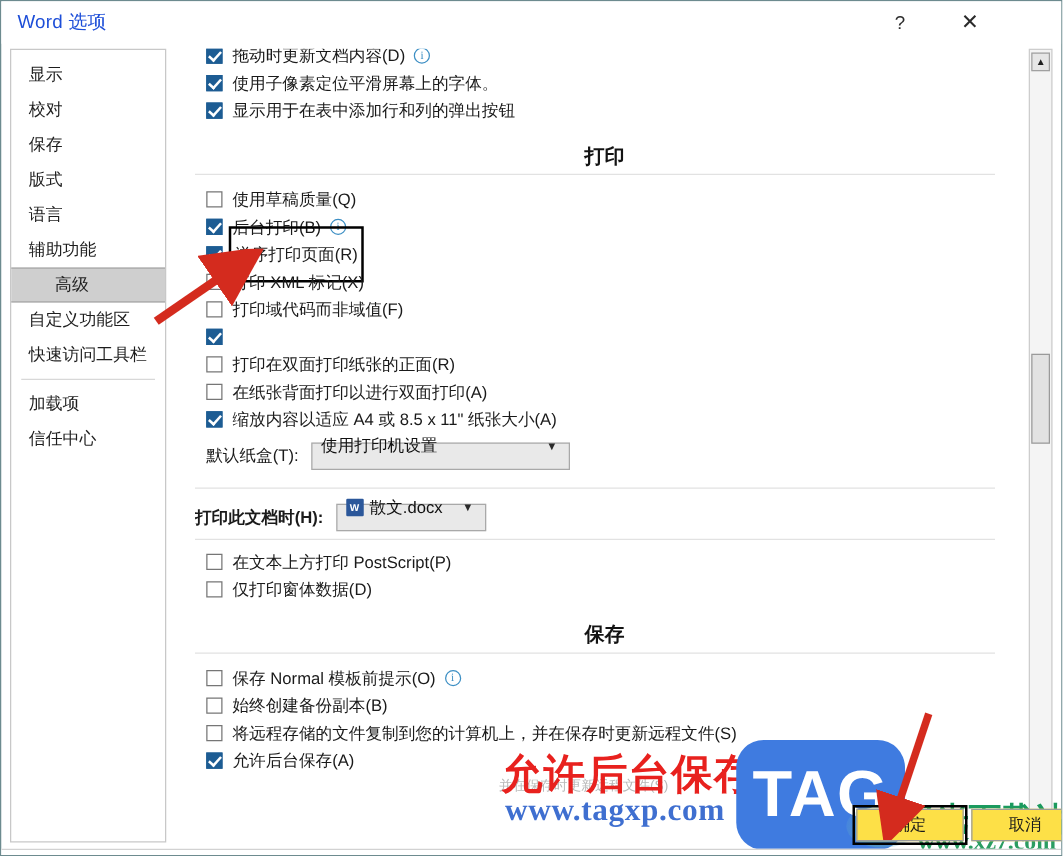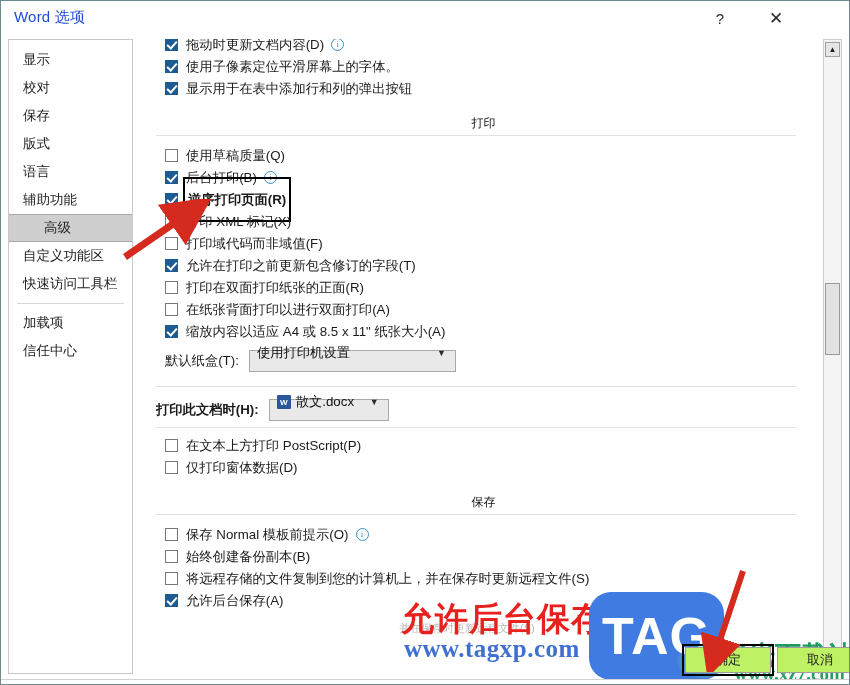--- a/index.html
+++ b/index.html
@@ -73,21 +73,21 @@
     position: absolute; left: 155px; top: 38px;
     width: 655px; height: 620px;
     overflow: hidden;
   }
   .content {
     position: absolute; left: 0; top: -6px;
     width: 655px;
     text-align: center;
   }
   .sec-head {
-    font-size: 12px; font-weight: normal; color: #131313;
+    font-size: 16px; font-weight: bold; color: #131313;
     margin: 16px 0 3px 0;
   }
   .sec-rule {
     height: 1px; background: #e2e2e2; width: 640px; margin-bottom: 8px;
   }
 
   .row {
     display: flex; align-items: center;
     height: 22px;
     padding-left: 9px;
@@ -129,21 +129,20 @@
     margin-left: 7px;
     font-family: "Liberation Serif", serif;
     vertical-align: middle;
   }
 
   
   .hl-box {
     outline: 2px solid #000000;
     outline-offset: 1px;
     padding: 12px 2px;
-    font-weight: bold;
   }
 
   
   .combo-row {
     display: flex; align-items: center;
     height: 30px;
     font-size: 13.3px; color: #1a1a1a;
     white-space: nowrap;
   }
   .combo-label { margin-right: 10px; }
@@ -204,21 +203,21 @@
     width: 15px; height: 72px;
     background: #e2e2e2;
     border: 1px solid #9a9a9a;
     cursor: default;
   }
 
   
   .dlg-btn {
     position: absolute;
     width: 86px; height: 26px;
-    background: #bef264;
+    background: #fde047;
     border: 1px solid #9c9c9c;
     display: flex; align-items: center; justify-content: center;
     font-size: 13px; color: #1a1a1a;
     cursor: default;
   }
   #ok-btn { left: 684px; top: 646px; }
   #cancel-btn { left: 776px; top: 646px; }
   #ok-highlight {
     position: absolute; left: 681px; top: 643px;
     width: 92px; height: 32px;
@@ -368,21 +367,20 @@
       <div class="row">
         <span class="cb"></span>
         <span class="lbl">打印 XML 标记(X)</span>
       </div>
       <div class="row">
         <span class="cb"></span>
         <span class="lbl">打印域代码而非域值(F)</span>
       </div>
       <div class="row">
         <span class="cb checked"></span>
-        <span class="lbl">允许在打印之前更新包含修订的字段(T)</span>
       </div>
       <div class="row">
         <span class="cb"></span>
         <span class="lbl">打印在双面打印纸张的正面(R)</span>
       </div>
       <div class="row">
         <span class="cb"></span>
         <span class="lbl">在纸张背面打印以进行双面打印(A)</span>
       </div>
       <div class="row">

